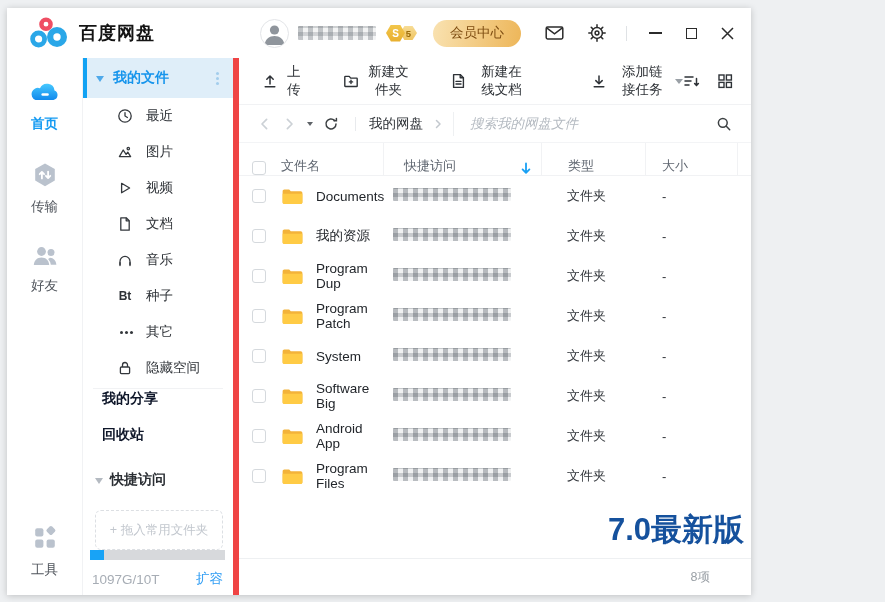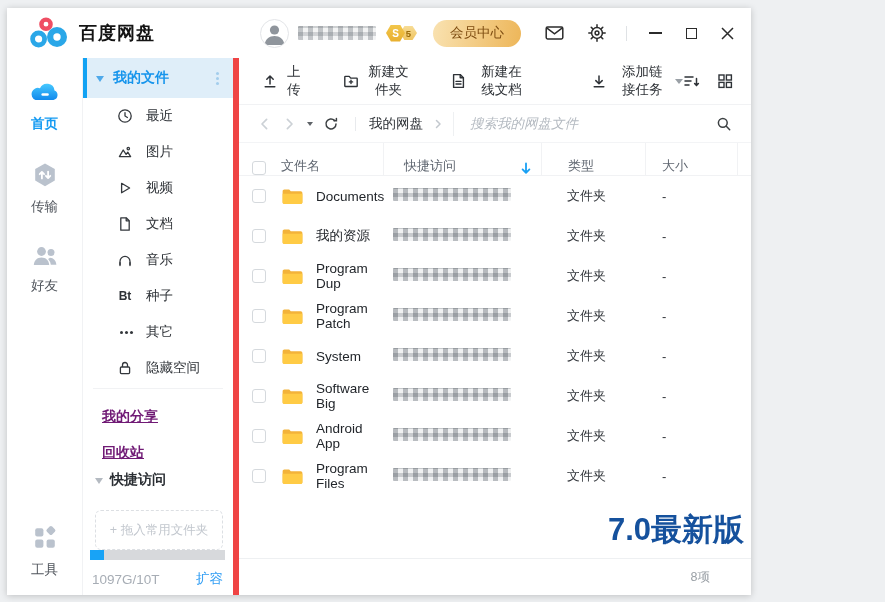--- a/index.html
+++ b/index.html
@@ -55,22 +55,22 @@
   .side-head .lbl { color:#1795EC; font-weight:bold; font-size:14px; margin-left:9px; }
   .vdots { margin-left:auto; margin-right:14px; width:3px; height:3px; border-radius:50%;
            background:#a3cdec; box-shadow:0 -5px 0 #a3cdec, 0 5px 0 #a3cdec; }
   .side-item { height:36px; flex:none; display:flex; align-items:center; padding-left:33px; }
   .side-item .ic { width:18px; height:18px; flex:none; display:flex; align-items:center; justify-content:center;
                    font-weight:bold; color:#33373c; }
   .side-item .lbl { margin-left:12px; font-size:13.5px; color:#2e3237; }
   .bt-txt { font-size:12px; font-weight:bold; color:#2e3237; }
   .hdots { width:3px; height:3px; border-radius:50%; background:#33373c; box-shadow:5px 0 0 #33373c, 10px 0 0 #33373c; margin-right:7px; }
   .side-divider { height:1px; background:#f1f2f4; margin:2px 10px 1px; flex:none; }
-  .side-link { height:36px; flex:none; display:flex; align-items:flex-end; padding-left:19px;
-               font-size:14px; font-weight:bold; color:#701a75;text-decoration:underline; }
+  .side-link { height:36px; flex:none; display:flex; align-items:flex-start; padding-left:19px;
+               font-size:14px; font-weight:bold; color:#0f172a; }
   .quick { height:36px; flex:none; display:flex; align-items:center; padding-left:12px;
            font-size:14px; font-weight:bold; color:#2b2f34; }
   .quick .lbl { margin-left:7px; }
   .drop-zone { margin:12px 10px 0 12px; height:40px; flex:none; border:1.6px dashed #dcdfe3; border-radius:6px;
                display:flex; align-items:center; justify-content:center; color:#c2c7ce; font-size:12.5px; }
   .storage { margin-top:auto; padding:0 8px 12px 7px; }
   .storage-bar { height:10px; background:#d7d9dc; overflow:hidden; }
   .storage-fill { height:100%; background:#18A3F6; }
   .storage-row { display:flex; align-items:center; margin-top:10px; padding:0 2px; }
   .storage-text { color:#a7adb5; font-size:13.5px; }

